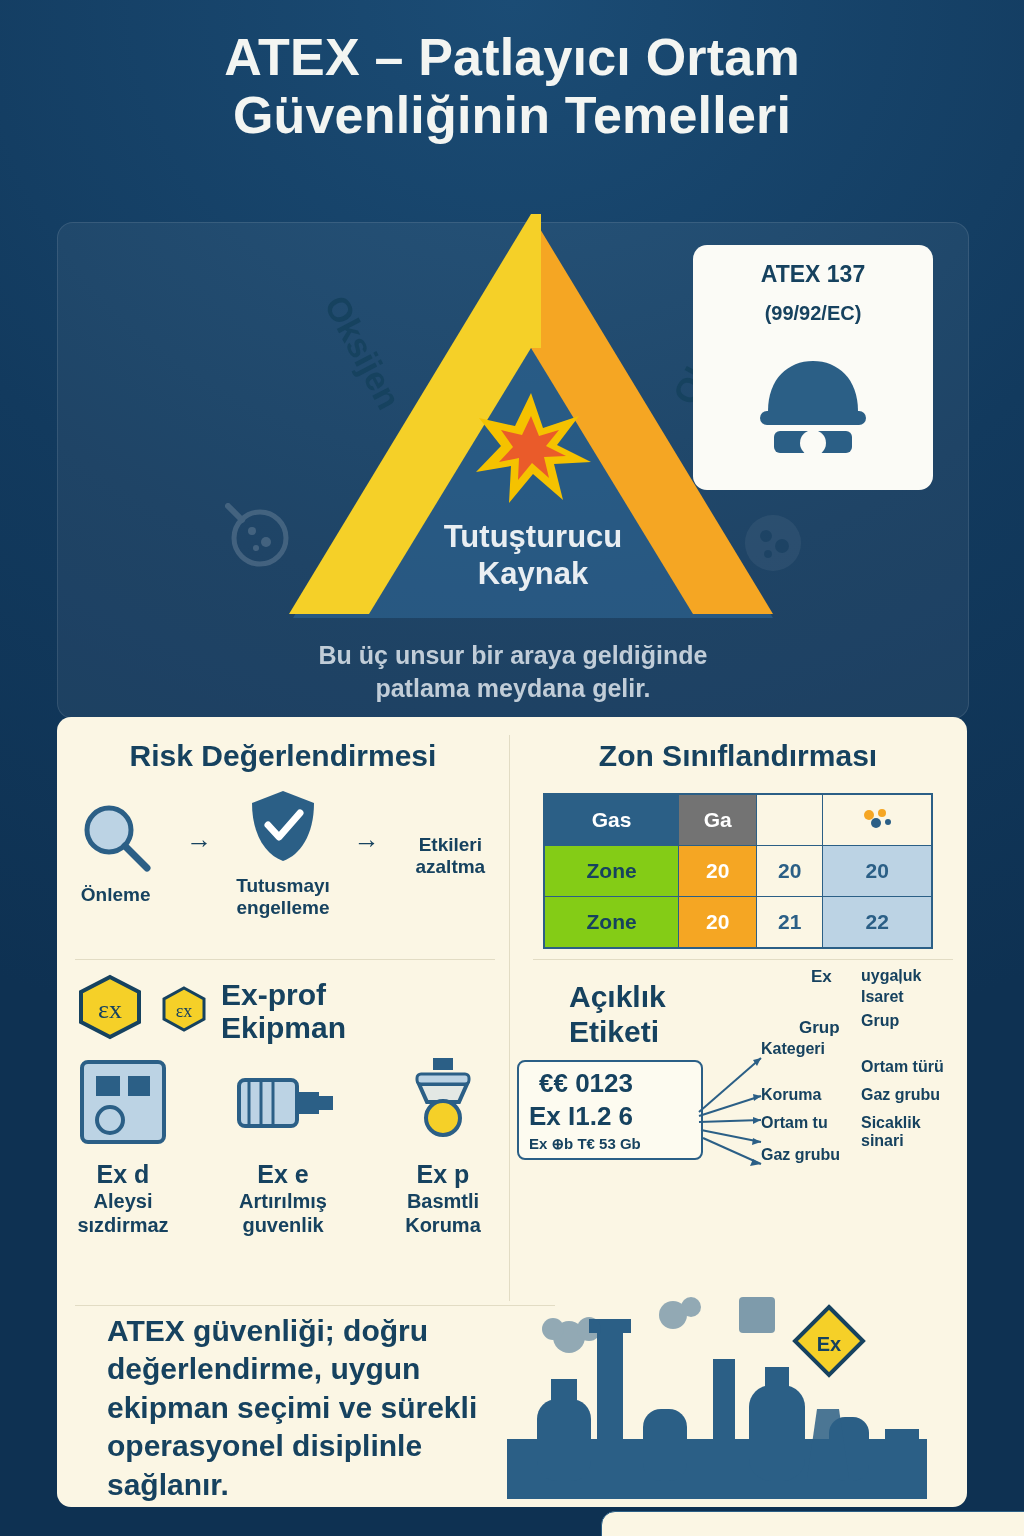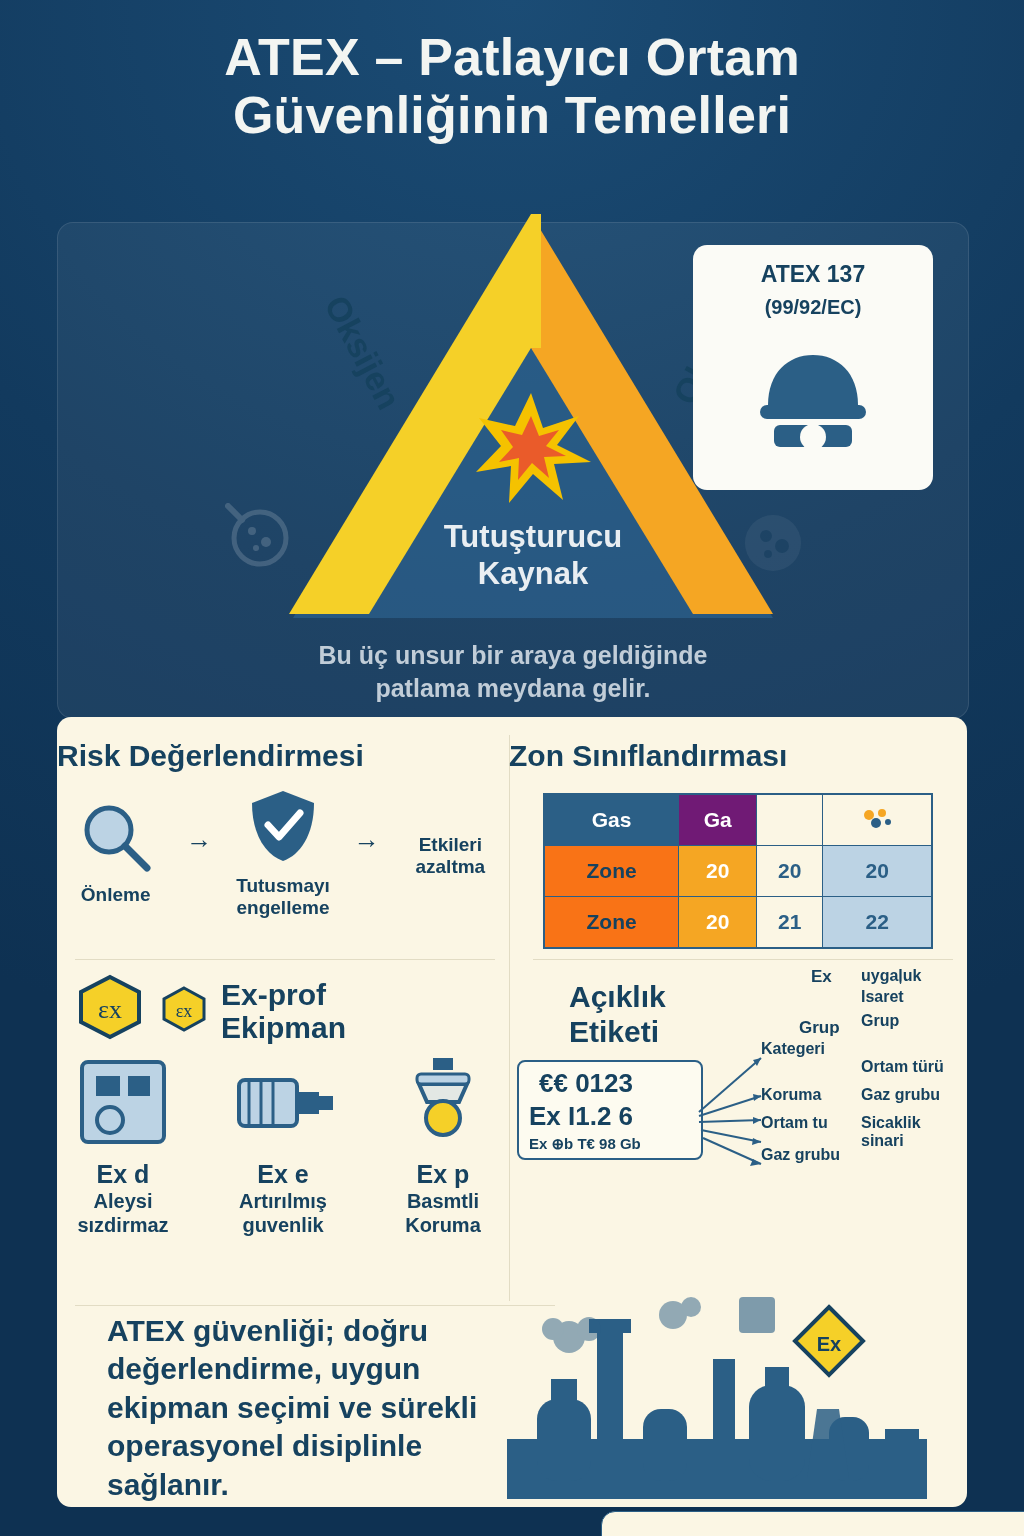--- a/index.html
+++ b/index.html
@@ -50,21 +50,21 @@
     left:40px;top:32px;width:235px;height:245px;
     background:#e3e8e4;
     color:#16425f;
   }
   .callout.right{
     right:35px;top:22px;width:240px;height:245px;
     background:#fbfbf6;
     color:#16425f;
   }
   .callout .ct{font-size:23px;font-weight:bold;line-height:1.2;}
-  .callout .cs{font-size:20px;font-weight:bold;line-height:1.2;margin-top:6px;}
+  .callout .cs{font-size:20px;font-weight:bold;line-height:1.2;margin-top:12px;}
   .callout .cl{font-size:21px;font-weight:bold;margin-top:6px;}
 
   .drop-ico{margin:18px auto 10px;}
   .helmet-ico{margin:14px auto 0;}
 
   .ghost{
     position:absolute;opacity:.16;
   }
   .ghost.l{left:160px;top:275px;}
   .ghost.r{right:150px;top:275px;}
@@ -82,45 +82,45 @@
     background:#fbf6e4;border-radius:14px;
   }
   .col-left{position:absolute;left:0;top:0;width:452px;height:590px;}
   .col-right{position:absolute;left:452px;top:0;width:458px;height:590px;}
   .vdiv{position:absolute;left:452px;top:18px;width:1px;height:566px;background:#e2dcc4;}
   .hdiv-left{position:absolute;left:18px;top:242px;width:420px;height:1px;background:#e2dcc4;}
   .hdiv-right{position:absolute;left:476px;top:242px;width:420px;height:1px;background:#e2dcc4;}
   .hdiv-bottom{position:absolute;left:18px;top:588px;width:480px;height:1px;background:#e2dcc4;}
 
   .sec-h{
-    text-align:left;color:#16425f;font-weight:bold;font-size:30px;
+    text-align:center;color:#16425f;font-weight:bold;font-size:30px;
     padding-top:22px;
   }
 
   
   .risk-row{display:flex;align-items:center;justify-content:center;gap:12px;margin-top:14px;}
   .risk-item{width:118px;text-align:center;}
   .risk-item .lbl{color:#16425f;font-size:19px;line-height:1.18;margin-top:6px;font-weight:600;}
   .arrow{color:#16425f;font-size:26px;font-weight:bold;margin-bottom:28px;}
 
   
   .ztable{
     position:absolute;left:34px;top:76px;width:390px;
     border-collapse:collapse;
     border:2px solid #2b5f86;
     font-size:21px;font-weight:bold;
   }
   .ztable td,.ztable th{
     border:1px solid #2b5f86;height:48px;text-align:center;color:#16425f;
   }
   .ztable .hd{background:#2b5f86;color:#ffffff;}
-  .ztable .hd.amber{background:#701a75;color:#ffffff;}
+  .ztable .hd.amber{background:#737373;color:#ffffff;}
   .ztable .hd.cream{background:#fbf6e4;color:#16425f;}
   .ztable .hd.dots{background:#fbf6e4;}
-  .ztable .rowlbl{background:#f97316;color:#16425f;}
+  .ztable .rowlbl{background:#84cc16;color:#16425f;}
   .ztable .amberc{background:#f5a623;color:#ffffff;}
   .ztable .creamc{background:#fbf6e4;color:#2b5f86;}
   .ztable .bluec{background:#bcd3e4;color:#2b5f86;}
 
   
   .exhead{display:flex;align-items:center;gap:14px;padding:18px 0 0 24px;}
   .exhead .htxt{color:#16425f;font-weight:bold;font-size:30px;line-height:1.1;}
   .ex-row{display:flex;justify-content:center;margin-top:10px;padding:0 10px;gap:44px;}
   .ex-item{width:132px;text-align:center;}
   .ex-item .n{color:#16425f;font-size:25px;font-weight:bold;margin-top:6px;}
@@ -357,21 +357,21 @@
 
     <div style="position:absolute;left:452px;top:243px;width:458px;height:345px;">
       <div class="lbl-title">
         <div>Açıklık</div>
         <div>Etiketi</div>
       </div>
 
       <div class="lblcard">
         <div class="r1">€€ 0123</div>
         <div class="r2">Ex I1.2 6</div>
-        <div class="r3">Ex ⊕b T€ 98 Gb</div>
+        <div class="r3">Ex ⊕b T€ 53 Gb</div>
       </div>
 
       <svg style="position:absolute;left:186px;top:52px;" width="110" height="160">
         <line x1="4" y1="100" x2="66" y2="46" stroke="#2b5f86" stroke-width="2"></line>
           <polygon points="66,46 58,48 62,54" fill="#2b5f86"></polygon>
         <line x1="4" y1="104" x2="66" y2="84" stroke="#2b5f86" stroke-width="2"></line>
           <polygon points="66,84 58,82 59,89" fill="#2b5f86"></polygon>
         <line x1="4" y1="110" x2="66" y2="108" stroke="#2b5f86" stroke-width="2"></line>
           <polygon points="66,108 58,105 58,112" fill="#2b5f86"></polygon>
         <line x1="6" y1="118" x2="66" y2="130" stroke="#2b5f86" stroke-width="2"></line>

